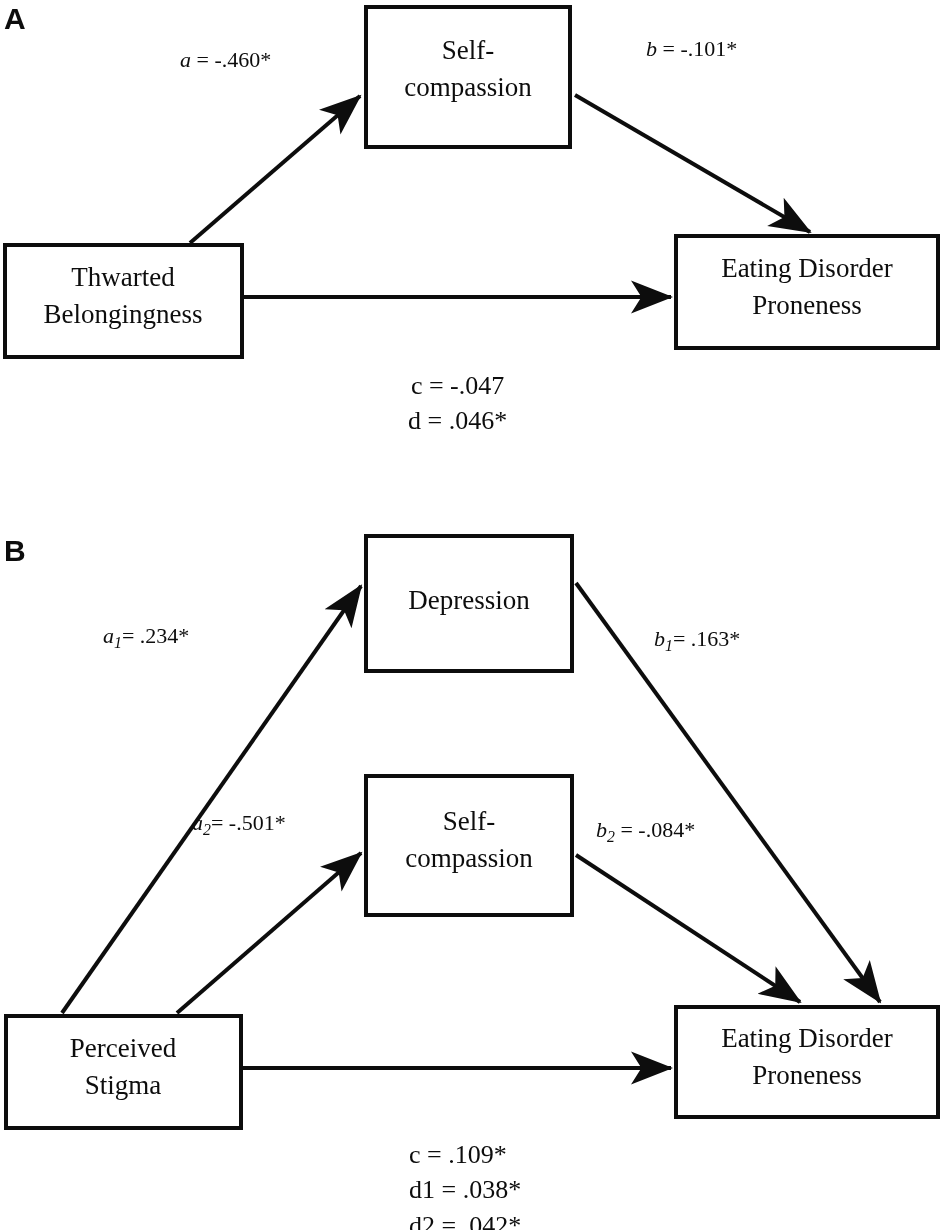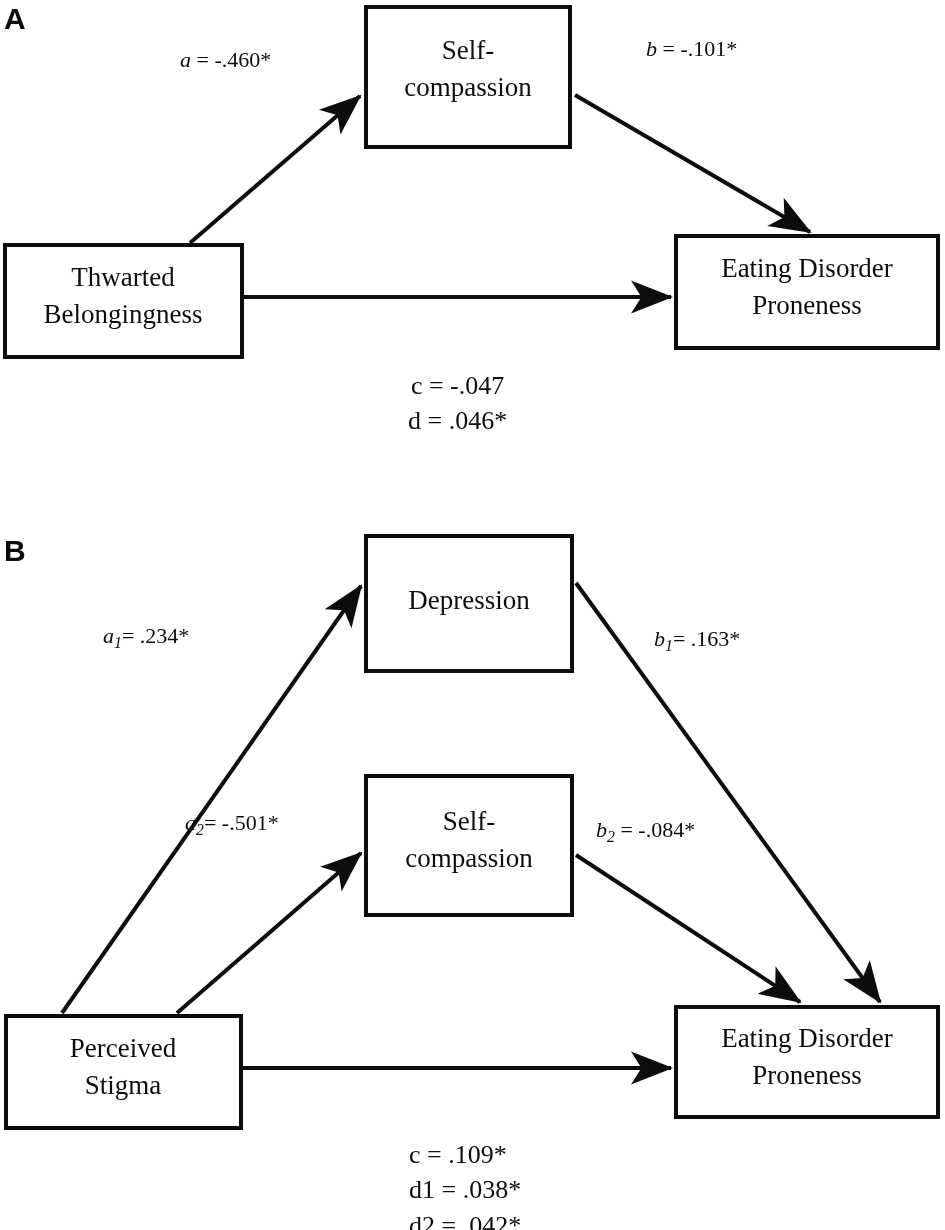--- a/index.html
+++ b/index.html
@@ -169,21 +169,21 @@
   </div>
 
   <div class="coef-label" id="lbl-a1" style="left:103px; top:609px;margin-top:12px;">
     <span class="sym">a</span><span class="sub">1</span><span>= </span><span>.234</span><span>*</span>
   </div>
 
   <div class="coef-label" id="lbl-b1" style="left:654px; top:624px;">
     <span class="sym">b</span><span class="sub">1</span><span>= </span><span>.163</span><span>*</span>
   </div>
 
-  <div class="coef-label" id="lbl-a2" style="left:185px; top:808px;">
+  <div class="coef-label" id="lbl-a2" style="left:192px; top:808px;">
     <span class="sym">a</span><span class="sub">2</span><span>= </span><span>-.501</span><span>*</span>
   </div>
 
   <div class="coef-label" id="lbl-b2" style="left:596px; top:786px;margin-top:29px;">
     <span class="sym">b</span><span class="sub">2</span><span> = </span><span>-.084</span><span>*</span>
   </div>
 
   <div class="coef-stack" id="lbl-b-cdd" style="left:409px; top:1137px;">
     <span class="row"><span class="sym">c</span><span class="sub"></span><span> =  </span><span>.109</span><span>*</span></span>
     <span class="row"><span class="sym">d</span><span class="sub">1</span><span> = </span><span>.038</span><span>*</span></span>

